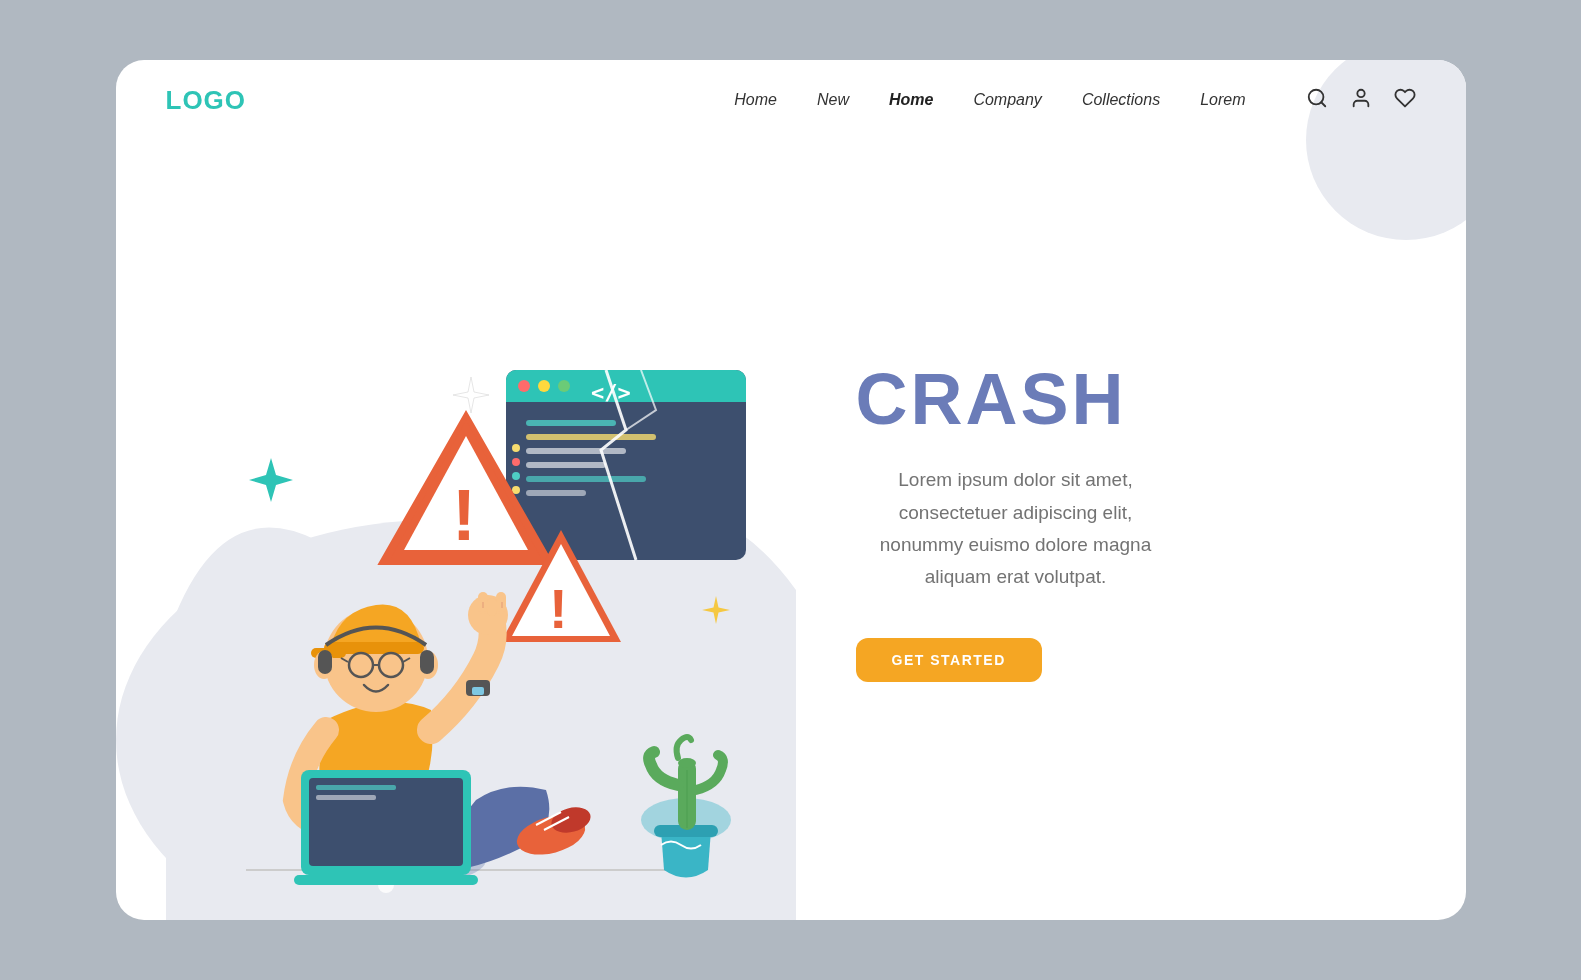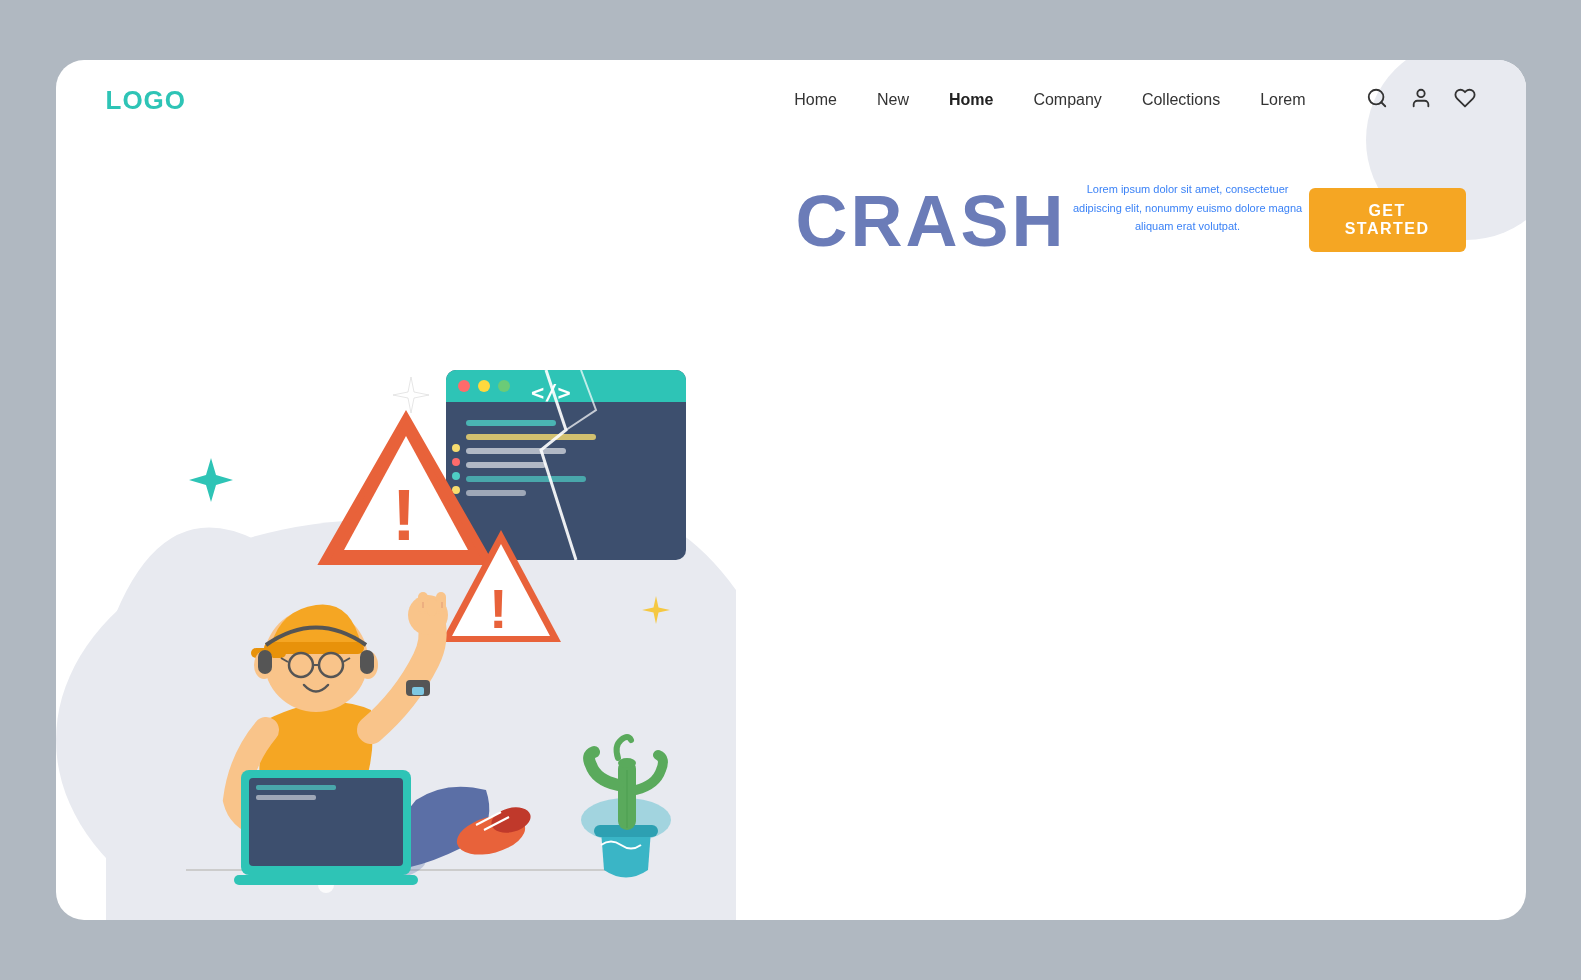--- a/index.html
+++ b/index.html
@@ -8,21 +8,21 @@
       height: 980px;
       background-color: #b0b8c1;
       display: flex;
       align-items: center;
       justify-content: center;
       font-family: 'Segoe UI', Arial, sans-serif;
       overflow: hidden;
     }
 
     .card {
-      width: 1470px;
+      width: 1350px;
       height: 860px;
       background: #fff;
       border-radius: 28px;
       overflow: hidden;
       position: relative;
       display: flex;
       flex-direction: column;
     }
 
     
@@ -42,20 +42,21 @@
       color: #2ec4b6;
       letter-spacing: 1px;
       margin-right: auto;
     }
 
     .nav-links {
       display: flex;
       align-items: center;
       gap: 40px;
       list-style: none;
+      font-style: italic;
     }
 
     .nav-links a {
       text-decoration: none;
       color: #333;
       font-size: 16px;
     }
 
     .nav-links a.active {
       font-weight: 700;
@@ -87,55 +88,55 @@
     .illustration-area {
       width: 700px;
       flex-shrink: 0;
       position: relative;
     }
 
     
     .right-content {
       flex: 1;
       display: flex;
-      flex-direction: row;
+      flex-direction: column;
       justify-content: center;
       align-items: flex-start;
       padding: 40px 60px 60px 40px;
       position: relative;
       z-index: 5;
     }
 
     .crash-title {
       font-size: 72px;
       font-weight: 900;
       color: #6b7cb8;
       letter-spacing: 3px;
       margin-bottom: 24px;
       text-transform: uppercase;
     }
 
     .crash-description {
-      font-size: 11px;
-      color: #3b82f6;
+      font-size: 19px;
+      color: #737373;
       line-height: 1.7;
       text-align: center;
       max-width: 320px;
       margin-bottom: 36px;
     }
 
     .get-started-btn {
       background-color: #f5a623;
       color: #fff;
       border: none;
       padding: 14px 36px;
-      font-size: 16px;
+      font-size: 14px;
       font-weight: 700;
       letter-spacing: 1.5px;
-      border-radius: 6px;
+      border-radius: 12px;
       cursor: pointer;
       text-transform: uppercase;
       margin-top: 8px;
     }
 
     
     .top-right-blob {
       position: absolute;
       top: -20px;
       right: -40px;

